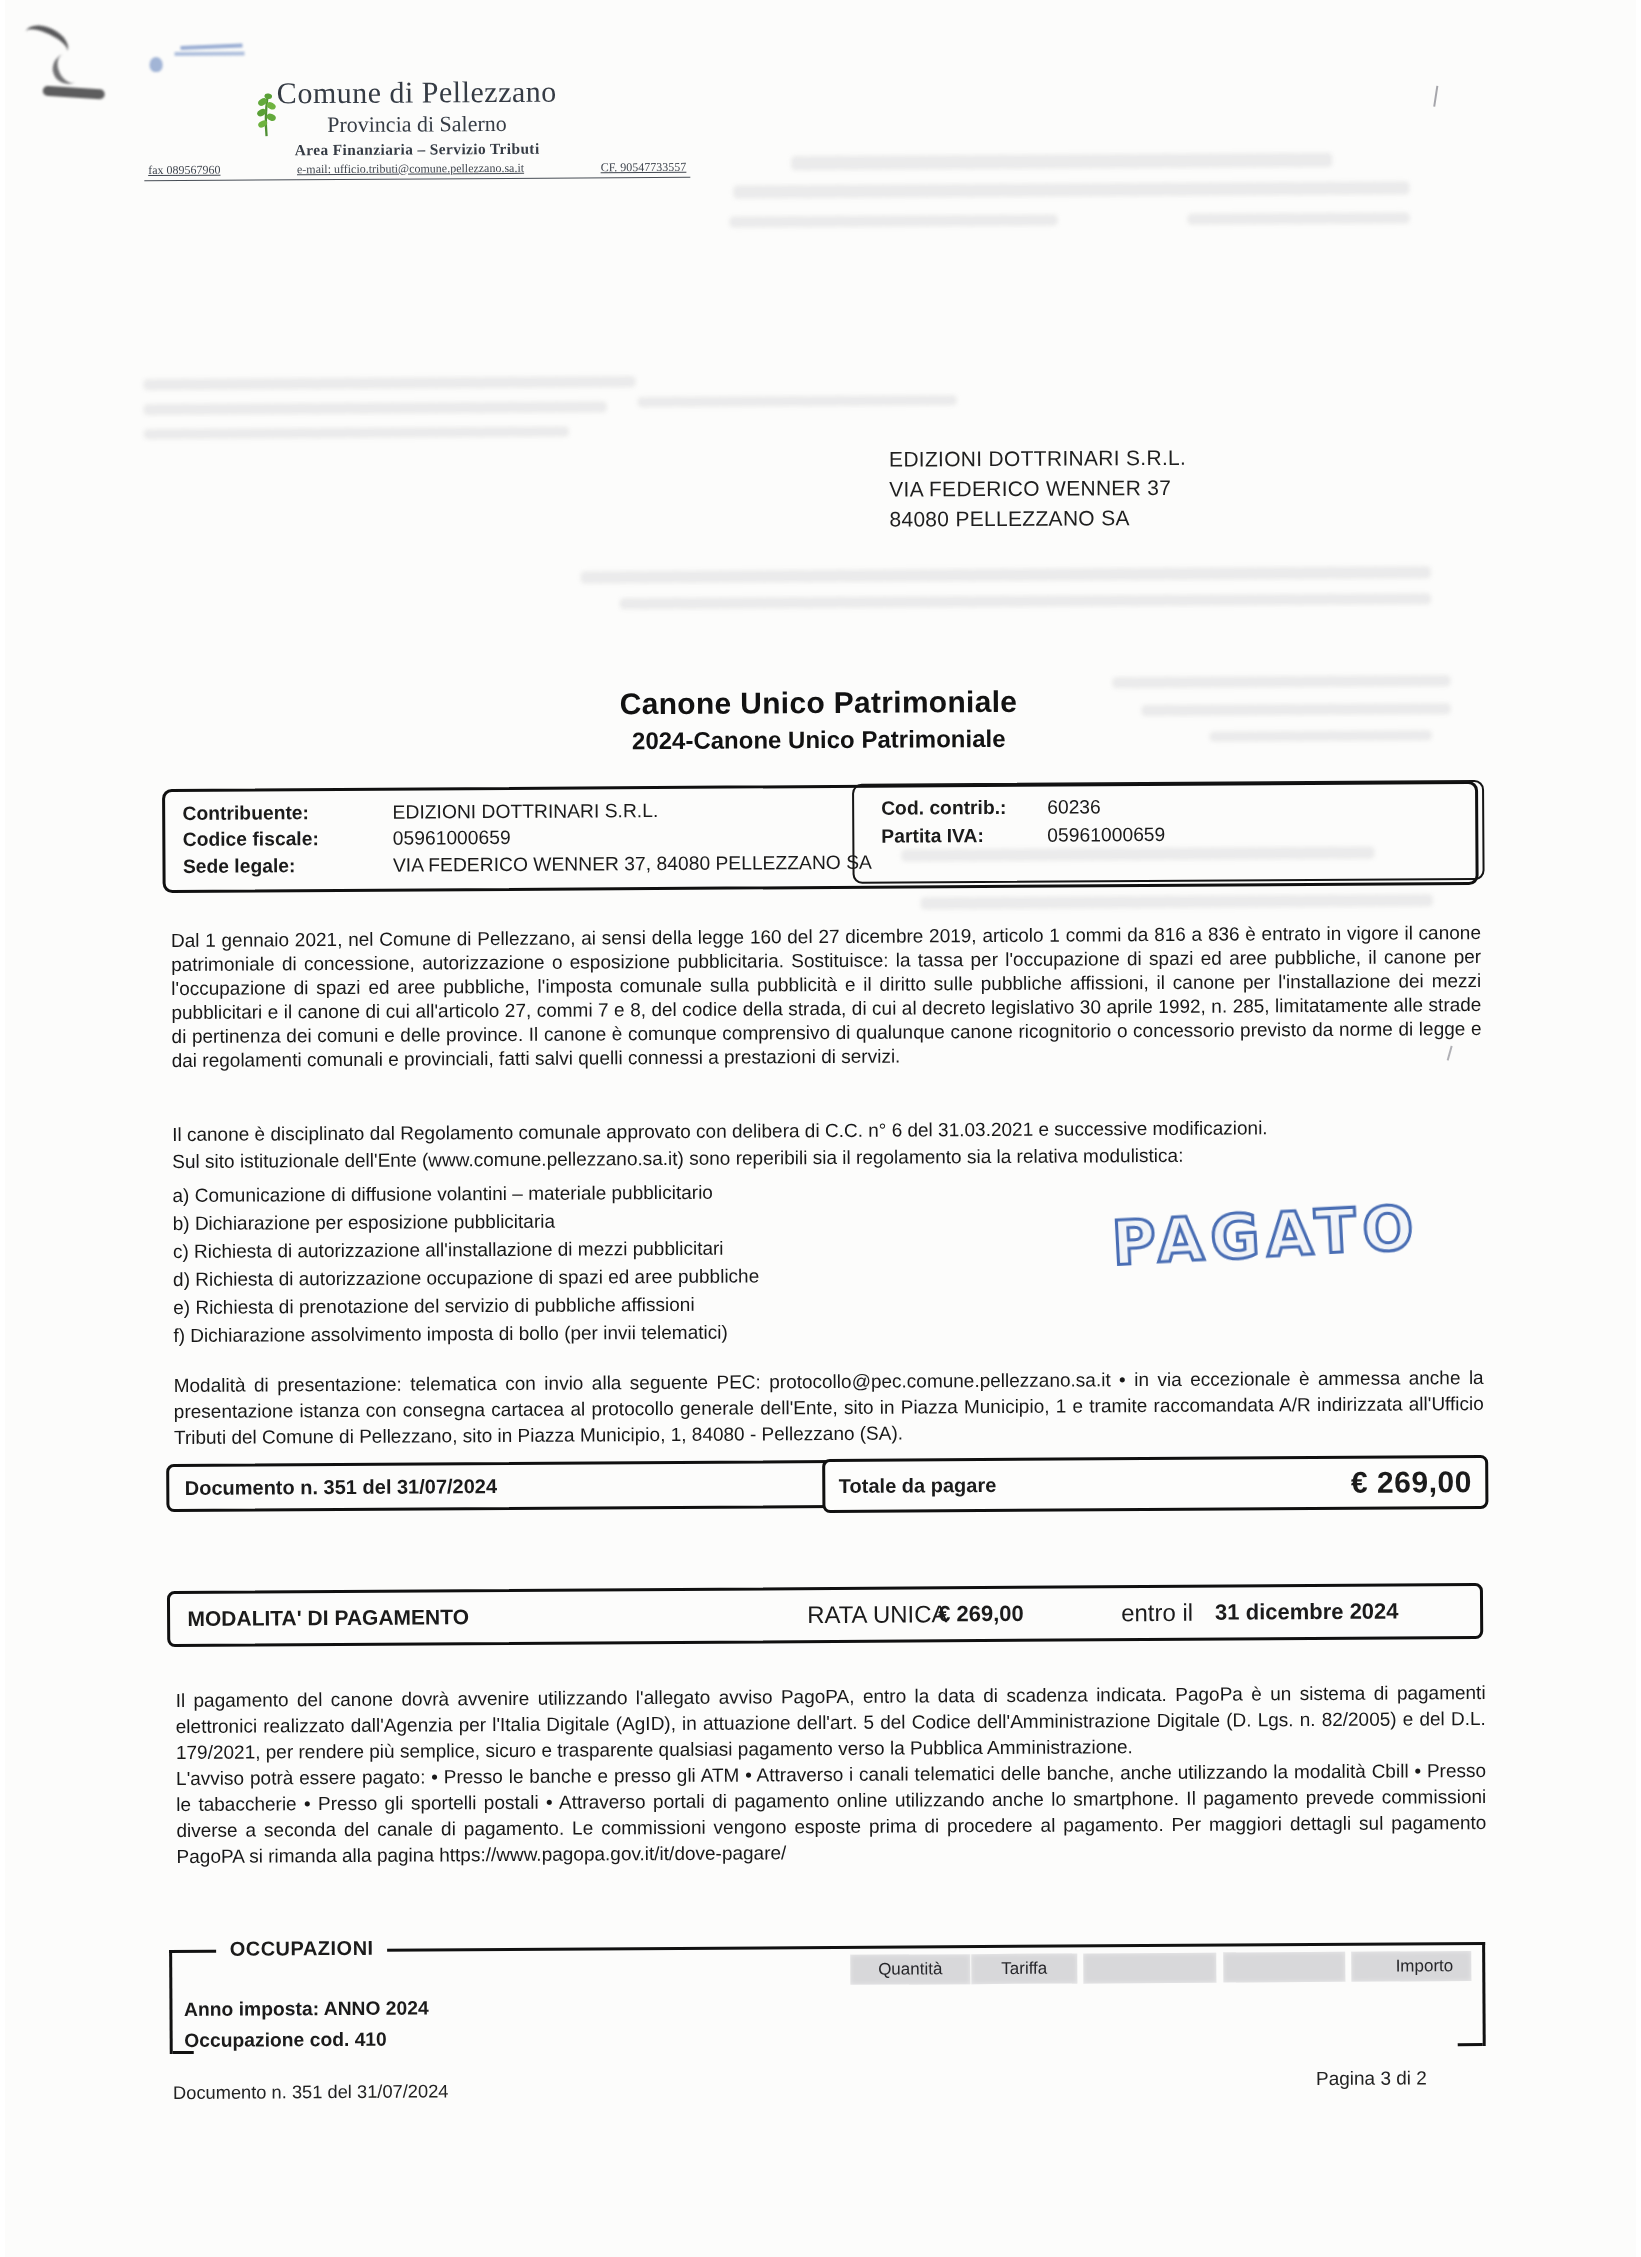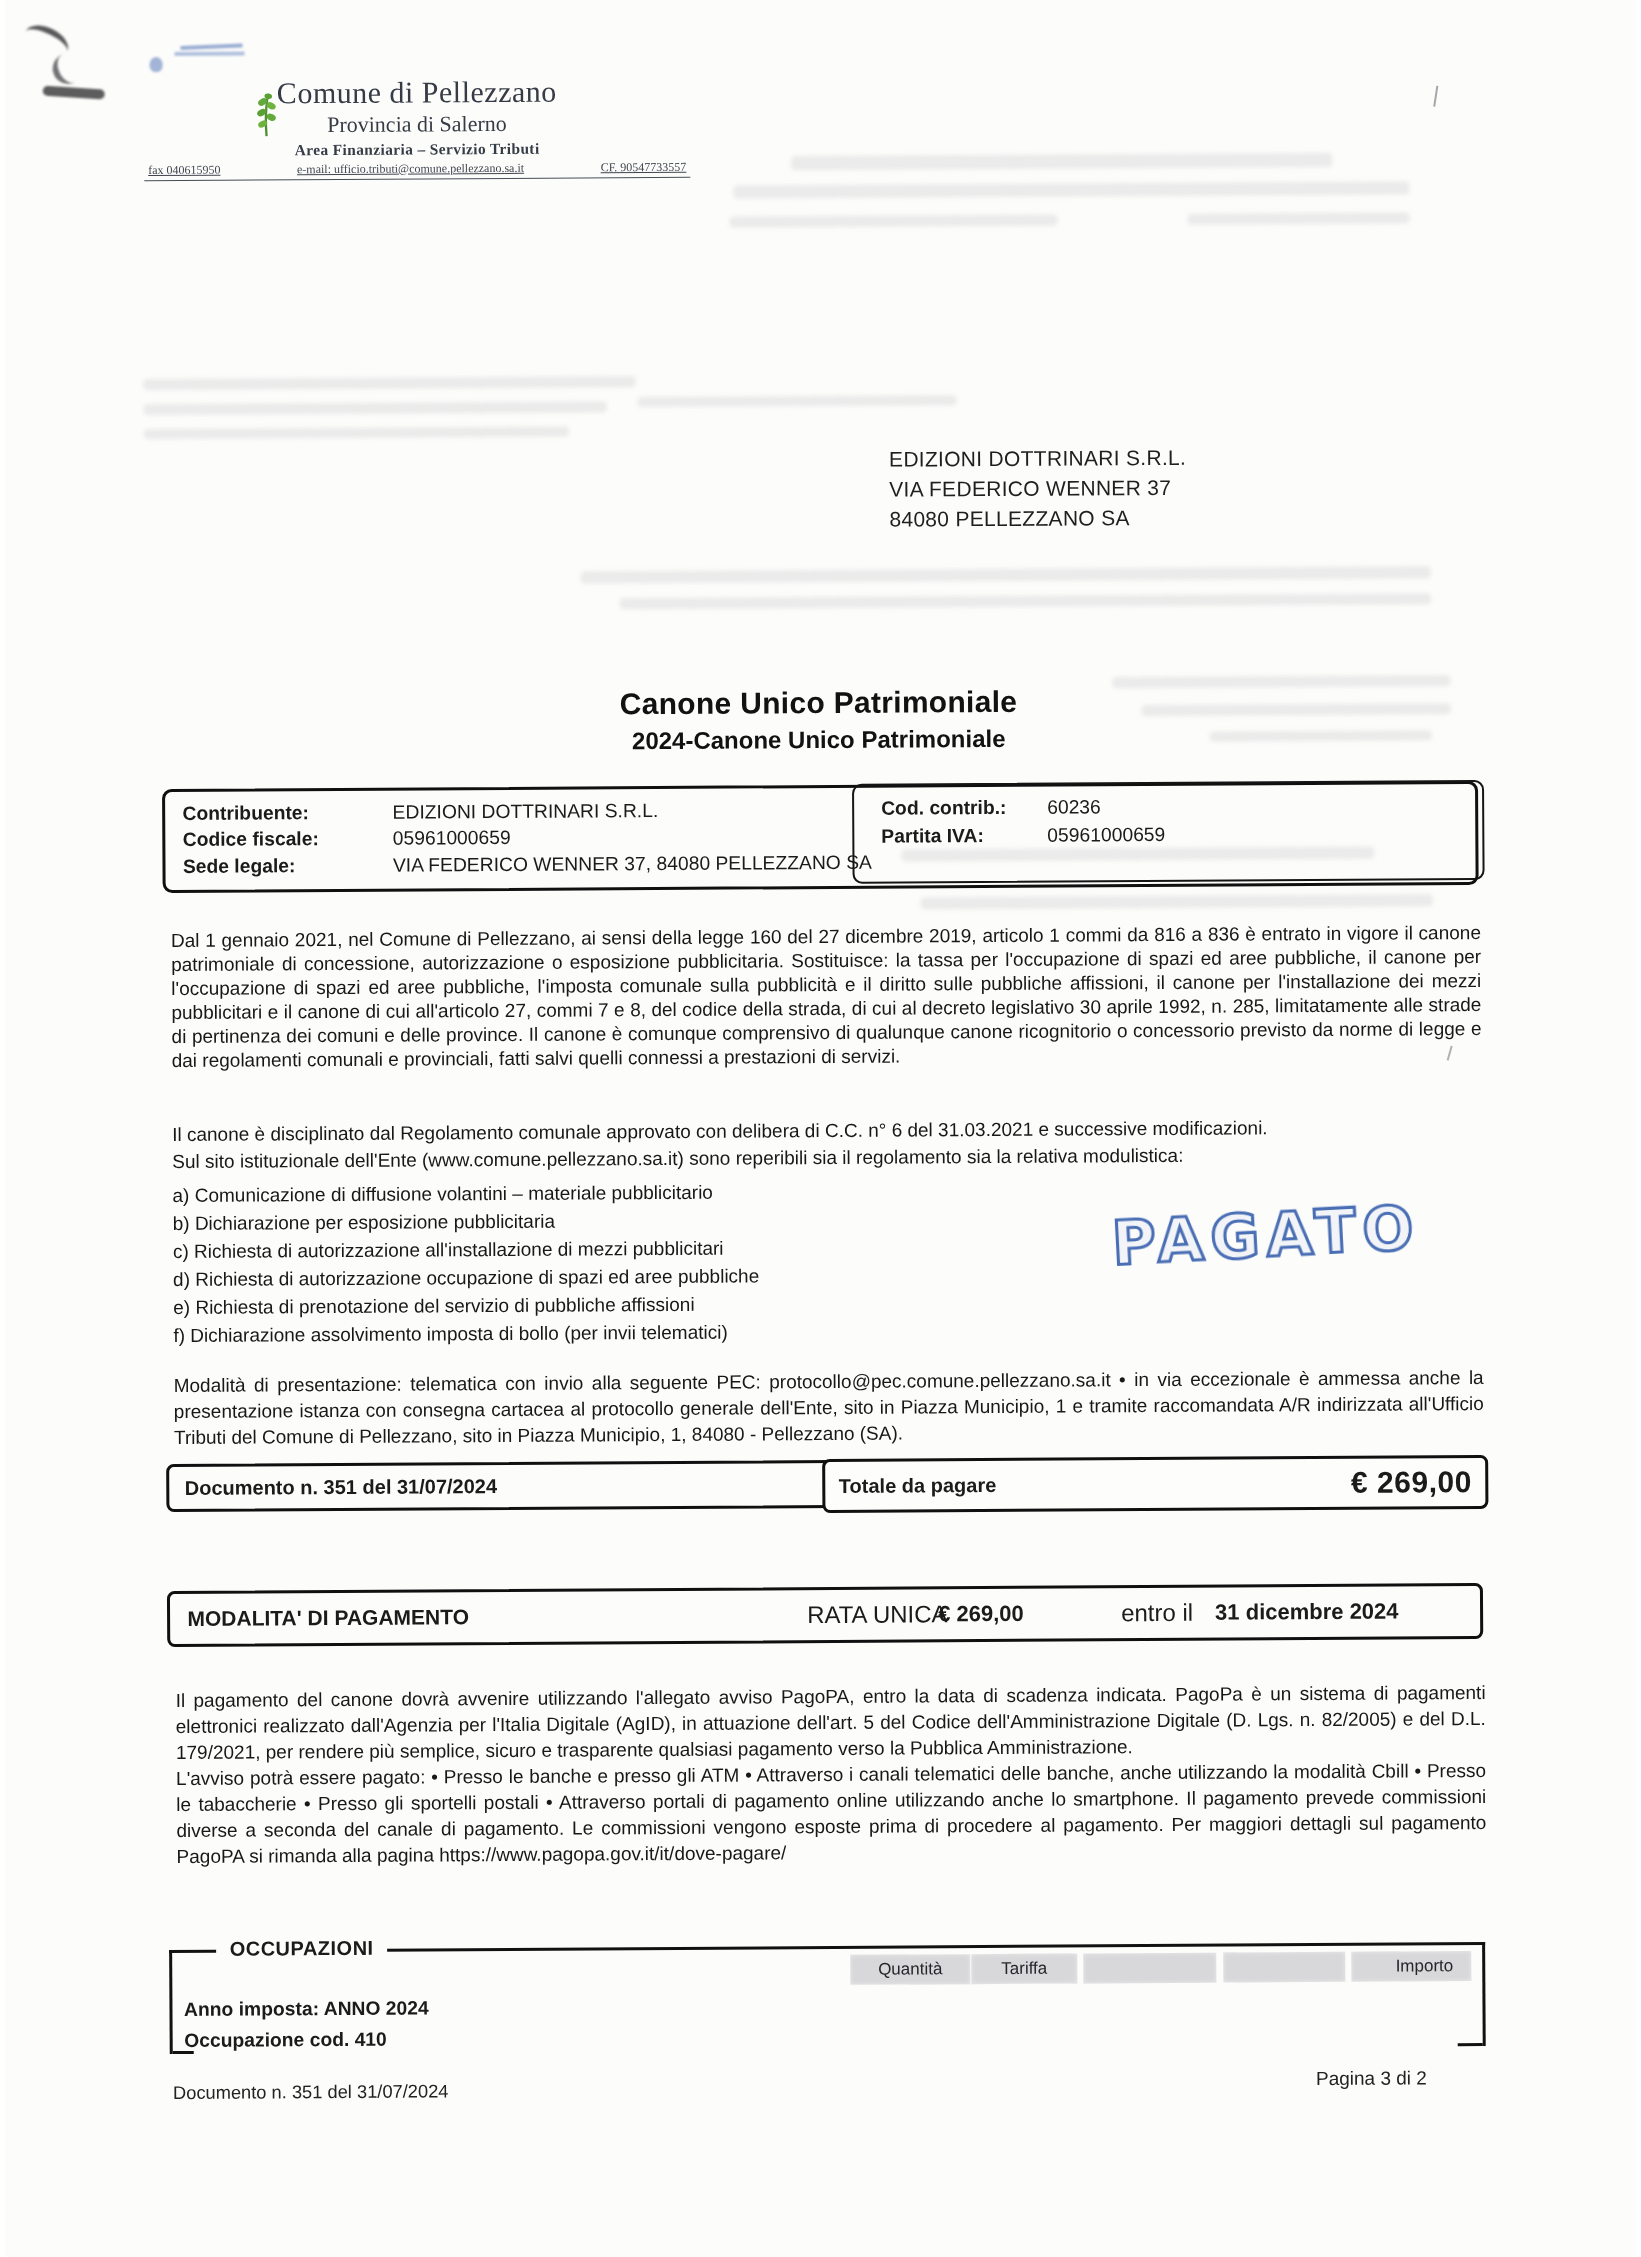--- a/index.html
+++ b/index.html
@@ -158,21 +158,21 @@
       <ellipse cx="5" cy="21" rx="5" ry="3.4" fill="#5aa036" transform="rotate(-28 5 21)"></ellipse>
       <ellipse cx="15" cy="26" rx="5" ry="3.4" fill="#63a93c" transform="rotate(26 15 26)"></ellipse>
       <ellipse cx="6" cy="33" rx="5" ry="3.2" fill="#6fb33f" transform="rotate(-26 6 33)"></ellipse>
       <ellipse cx="12" cy="4" rx="4" ry="2.8" fill="#5aa036" transform="rotate(10 12 4)"></ellipse>
     </svg>
     <header class="muni">
       <div class="muni-name">Comune di Pellezzano</div>
       <div class="muni-prov">Provincia di Salerno</div>
       <div class="muni-dept">Area Finanziaria – Servizio Tributi</div>
       <div class="muni-contact">
-        <span>fax 040615950</span>
+        <span>fax 089567960</span>
         <span>e-mail: ufficio.tributi@comune.pellezzano.sa.it</span>
         <span>CF. 90547733557</span>
       </div>
     </header>
 
     <div class="recipient">
       <div>EDIZIONI DOTTRINARI S.R.L.</div>
       <div>VIA FEDERICO WENNER 37</div>
       <div>84080 PELLEZZANO SA</div>
     </div>

